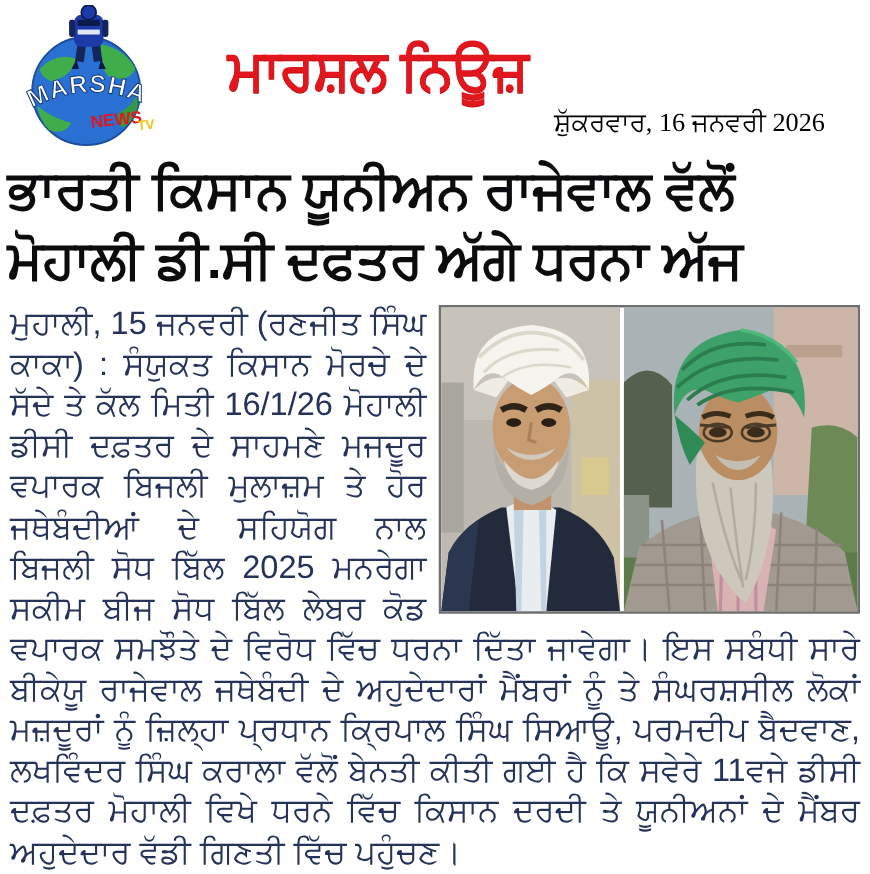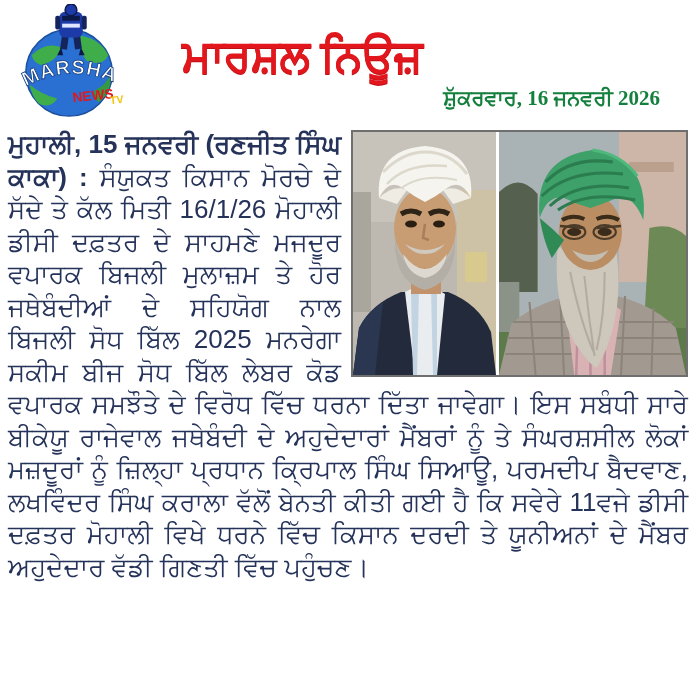--- a/index.html
+++ b/index.html
@@ -16,40 +16,40 @@
   .masthead-title{
     position:absolute;left:128px;top:0px;width:348px;height:112px;
     display:flex;align-items:center;justify-content:center;
     color:#e2171e;font-size:45px;font-weight:800;
     letter-spacing:-1px;white-space:nowrap;
     text-shadow:0 1px 0 #c01016;
   }
   .masthead-date{
     position:absolute;right:36px;top:86px;
     font-family:"Liberation Serif", serif;
-    font-size:21px;font-weight:700;color:#15803d;
+    font-size:21px;font-weight:400;color:#000000;
     white-space:nowrap;
   }
   
   .headline{
     padding:2px 6px 0 6px;
     color:#0c0c0e;font-weight:800;
     font-size:43px;line-height:56px;
     letter-spacing:-0.5px;
   }
   .headline .hl-line{display:flex;justify-content:space-between;white-space:nowrap;}
   
   .article{
     padding:6px 8px 0 8px;
     color:#25335a;
     font-size:26px;line-height:32.5px;
     text-align:justify;
   }
   .article p{margin:0;}
-  .dateline{font-weight:700;}
+  .dateline{font-weight:400;}
   .photos{
     float:right;
     width:333px;height:243px;
     margin:2px 0 6px 10px;
     border:2px solid #6f6f6f;
     background:#ffffff;
     display:flex;gap:3px;
   }
   .photo{height:100%;}
   .photo svg{display:block;width:100%;height:100%;}
@@ -94,20 +94,24 @@
         <text x="62" y="100" font-family="Liberation Sans, sans-serif" font-size="14" font-weight="800" fill="#e2171e" transform="rotate(-6 62 100)">NEWS</text>
         <text x="100" y="102" font-family="Liberation Sans, sans-serif" font-size="11" font-weight="800" fill="#f2c410" transform="rotate(-6 100 102)">TV</text>
       </svg>
     </div>
 
     <div class="masthead-title">ਮਾਰਸ਼ਲ ਨਿਊਜ਼</div>
 
     <div class="masthead-date">ਸ਼ੁੱਕਰਵਾਰ, 16 ਜਨਵਰੀ 2026</div>
   </div>
 
+  <div class="headline">
+    <div class="hl-line">ਭਾਰਤੀ ਕਿਸਾਨ ਯੂਨੀਅਨ ਰਾਜੇਵਾਲ ਵੱਲੋਂ</div>
+    <div class="hl-line">ਮੋਹਾਲੀ ਡੀ.ਸੀ ਦਫਤਰ ਅੱਗੇ ਧਰਨਾ ਅੱਜ</div>
+  </div>
 
   <div class="article">
 
     <div class="photos">
 
       <div class="photo photo-left">
         <svg viewBox="0 0 143 243" preserveAspectRatio="none">
 
           <rect x="0" y="0" width="143" height="243" fill="#bdb9b0"></rect>
           <rect x="0" y="0" width="143" height="90" fill="#c7c3ba"></rect>

